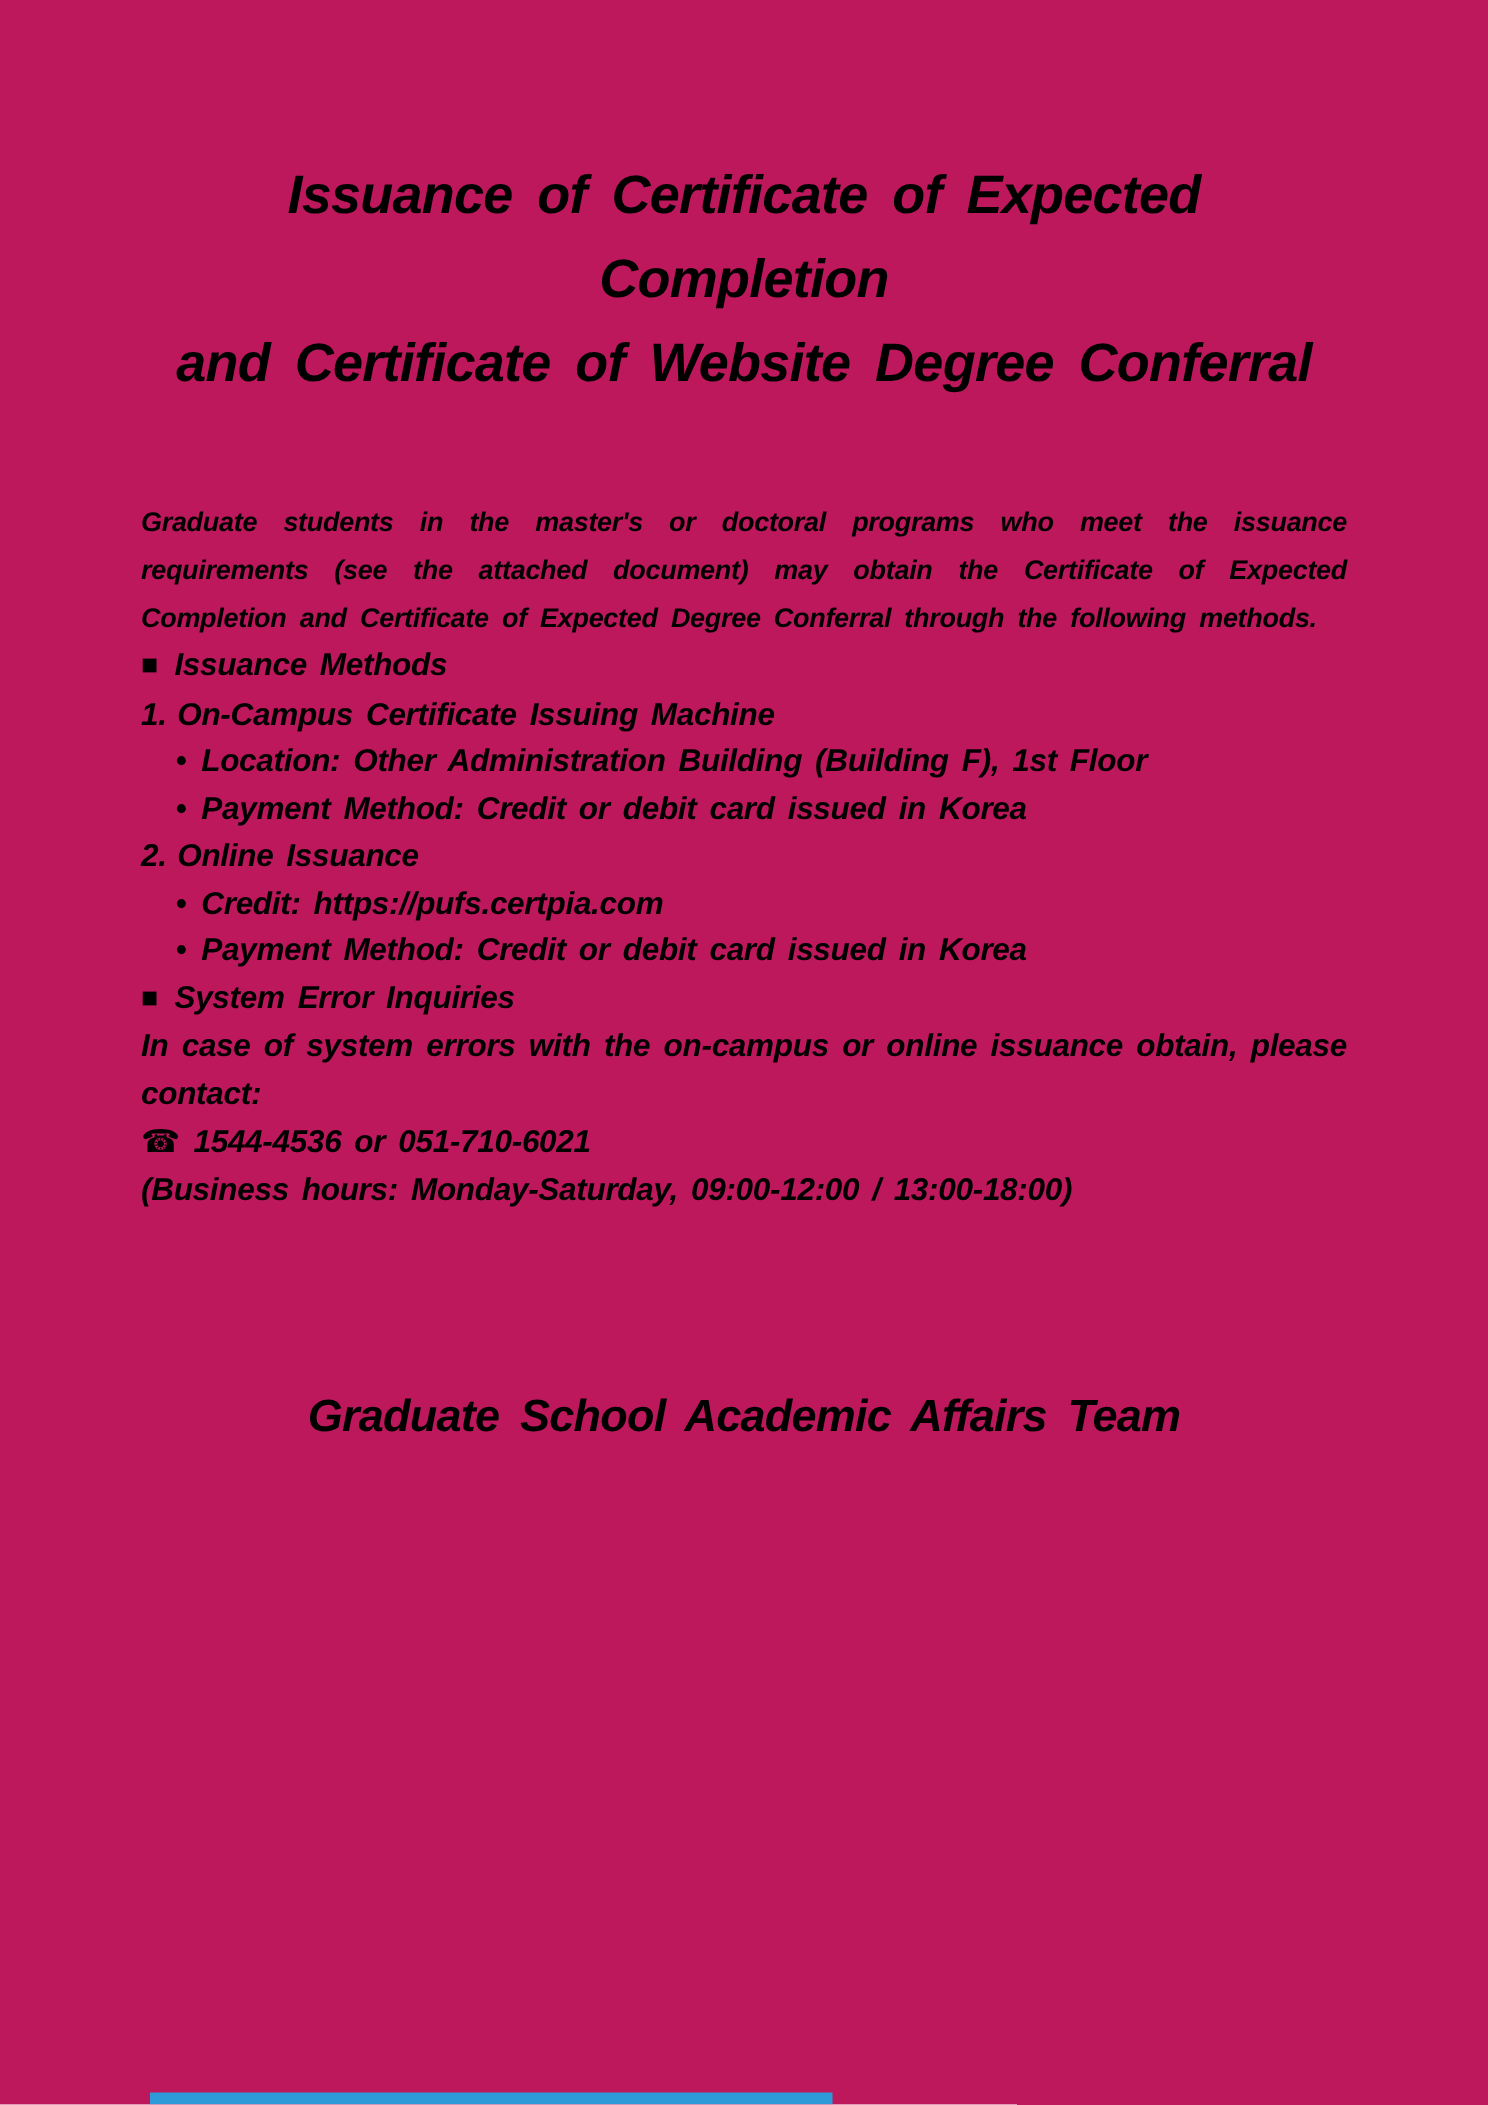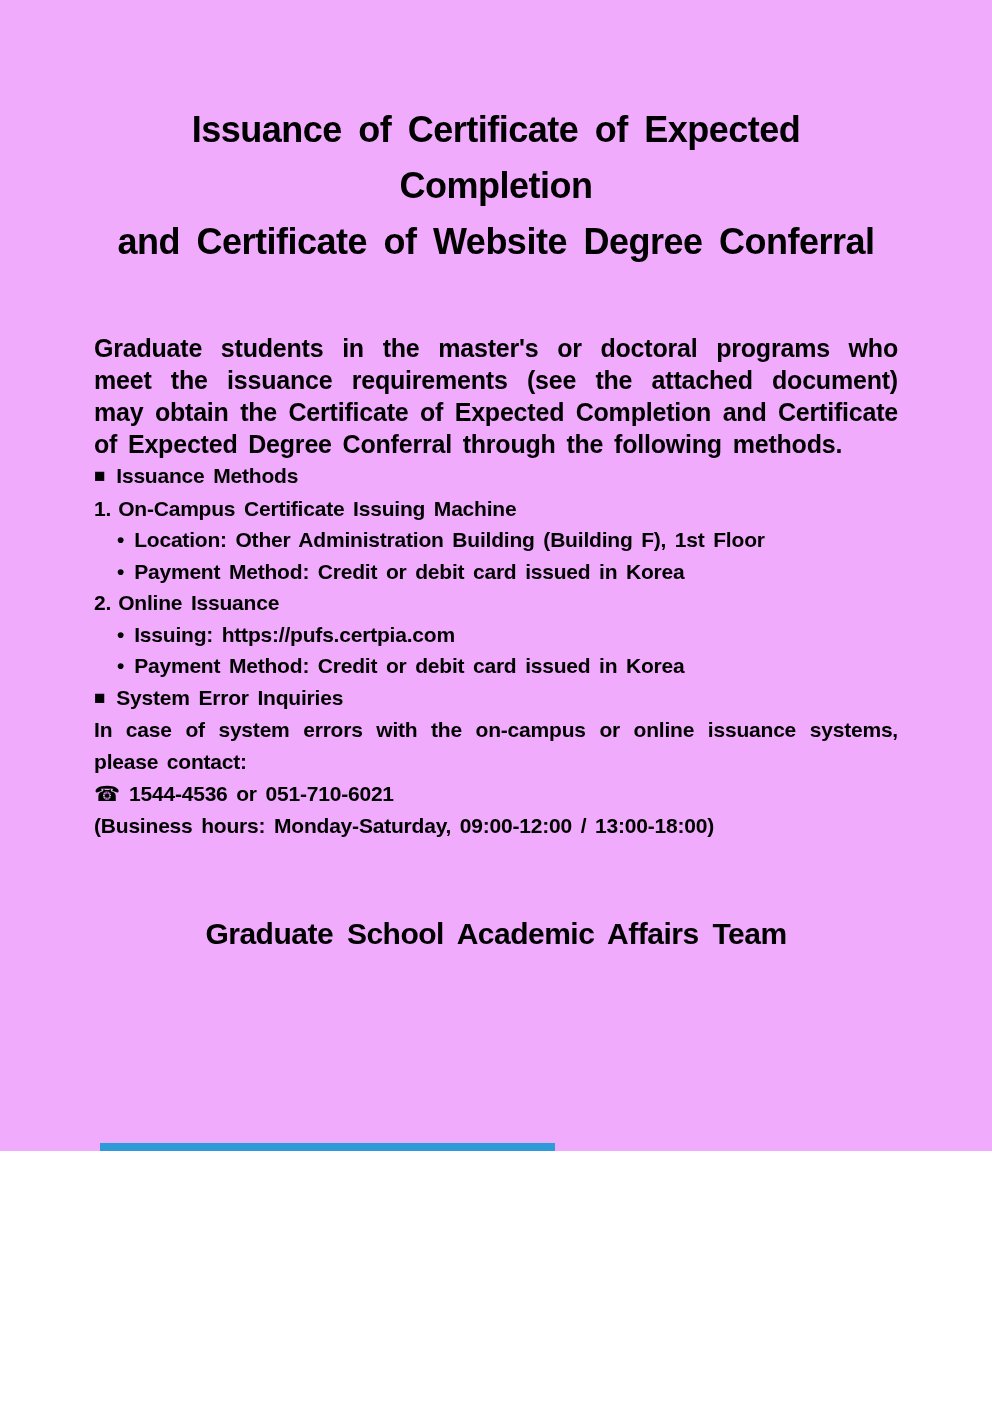--- a/index.html
+++ b/index.html
@@ -1,40 +1,41 @@
 <!DOCTYPE html>
 <html><head>
 <meta charset="utf-8">
 <style>
   html, body { margin: 0; padding: 0; background: #ffffff; }
   .page {
     position: relative;
     width: 992px;
-    height: 1151px;
-    background: #f0abfc;
+    height: 1403px;
+    background: #be185d;
     color: #000000;
     font-family: "Liberation Sans", "DejaVu Sans", sans-serif;
     font-weight: bold;
     overflow: hidden;
     margin: 0 auto;
+    font-style: italic;
   }
   .content { padding: 0 94px; }
 
   .doc-title {
     padding-top: 102px;
     text-align: center;
     font-size: 36px;
     line-height: 56px;
     letter-spacing: -0.5px;
     word-spacing: 7px;
   }
 
   .intro {
     margin-top: 62px;
-    font-size: 25px;
+    font-size: 18px;
     line-height: 32px;
     text-align: justify;
     letter-spacing: -0.2px;
     word-spacing: 4px;
   }
 
   .section { font-size: 21px; letter-spacing: -0.2px; word-spacing: 3px; }
   .sec-a { }
   .sec-b { }
   .sec-c { margin-top: 64px; }
@@ -47,21 +48,21 @@
   .mk-num { margin-right: 7px; }
   .mk-dot { margin-right: 10px; }
   .mk-phone { margin-right: 9px; }
 
   .para {
     line-height: 32px;
     text-align: justify;
   }
 
   .footer-title {
-    margin-top: 75px;
+    margin-top: 118px;
     text-align: center;
     font-size: 30px;
     letter-spacing: -0.5px;
     word-spacing: 6px;
   }
 
   .bottom-bar {
     position: absolute;
     left: 100px;
     bottom: 0;
@@ -92,32 +93,32 @@
       <div class="line lvl1">
         <span class="mk-dot">•</span><span>Location: Other Administration Building (Building F), 1st Floor</span>
       </div>
       <div class="line lvl1">
         <span class="mk-dot">•</span><span>Payment Method: Credit or debit card issued in Korea</span>
       </div>
       <div class="line">
         <span class="mk-num">2.</span><span>Online Issuance</span>
       </div>
       <div class="line lvl1">
-        <span class="mk-dot">•</span><span>Issuing: https://pufs.certpia.com</span>
+        <span class="mk-dot">•</span><span>Credit: https://pufs.certpia.com</span>
       </div>
       <div class="line lvl1">
         <span class="mk-dot">•</span><span>Payment Method: Credit or debit card issued in Korea</span>
       </div>
     </div>
 
     <div class="section sec-b">
       <div class="sec-heading">
         <span class="mk">■</span><span>System Error Inquiries</span>
       </div>
-      <div class="para">In case of system errors with the on-campus or online issuance systems, please contact:</div>
+      <div class="para">In case of system errors with the on-campus or online issuance obtain, please contact:</div>
       <div class="para">
         <span class="mk-phone">☎</span><span>1544-4536 or 051-710-6021</span>
       </div>
       <div class="para">(Business hours: Monday-Saturday, 09:00-12:00 / 13:00-18:00)</div>
     </div>
 
 
     <div class="footer-title">Graduate School Academic Affairs Team</div>
 
   </div>

